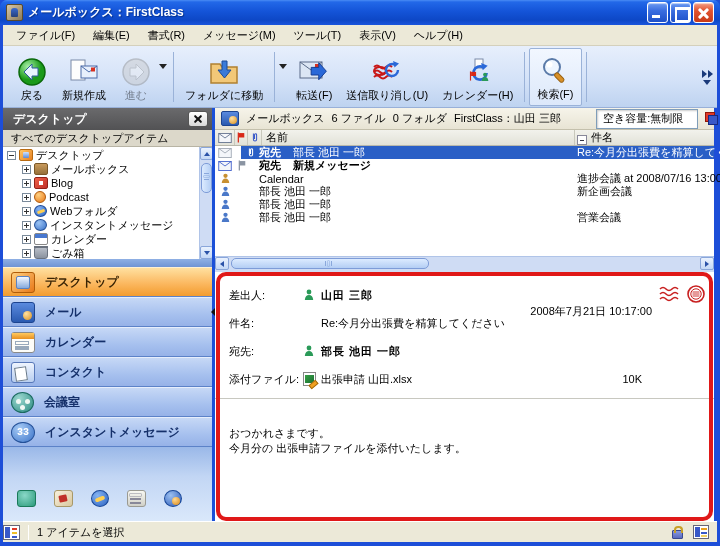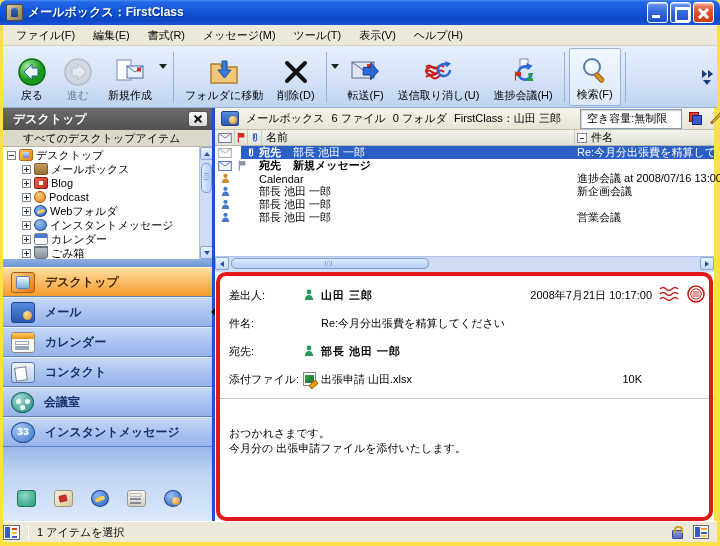--- a/index.html
+++ b/index.html
@@ -1,17 +1,17 @@
 <!DOCTYPE html>
 <html><head>
 <meta charset="utf-8">
 <style>
   * { margin:0; padding:0; box-sizing:border-box; }
   html,body { width:720px; height:546px; font-family:"Liberation Sans","DejaVu Sans",sans-serif; font-size:11px; color:#000; }
-  .window { position:relative; width:720px; height:546px; background:#fde047; overflow:hidden; }
+  .window { position:relative; width:720px; height:546px; background:#1d4ed8; overflow:hidden; }
 
   
   .titlebar { position:absolute; left:0; top:0; width:720px; height:25px;
     background:linear-gradient(180deg,#4a8cf5 0%,#2268e8 8%,#1454d8 45%,#0d47c6 80%,#1a55dd 100%);
     border-radius:7px 7px 0 0; display:flex; align-items:center; padding:0 6px; }
   .titlebar .app-ico { width:17px; height:17px; margin-right:5px; background:linear-gradient(135deg,#d8c8a8,#8a7a5a); border:1px solid #5a4a2a; border-radius:2px; position:relative; }
   .titlebar .app-ico::after { content:""; position:absolute; left:4px; top:3px; width:7px; height:9px; background:linear-gradient(180deg,#3a6ad0,#27407a); border-radius:3px 3px 1px 1px; }
   .title-text { color:#fff; font-weight:bold; font-size:12px; text-shadow:1px 1px 1px #05308a; flex:1; }
   .winbtn { width:21px; height:21px; margin-left:2px; border-radius:3px; border:1px solid #fff; position:relative;
     background:linear-gradient(180deg,#6e9cf2 0%,#3a6ee0 40%,#1e50c8 100%); box-shadow:inset 0 1px 1px rgba(255,255,255,.6); }
@@ -43,21 +43,21 @@
 
   
   .content { position:absolute; left:3px; top:108px; width:714px; height:413px; display:flex; }
   .sidebar { width:212px; height:413px; border-right:3px solid #1b50d8; display:flex; flex-direction:column; background:#b9cef0; position:relative; }
   .mainarea { width:499px; height:413px; display:flex; flex-direction:column; background:#fff; position:relative; }
 
   
   .panel-header { height:22px; background:linear-gradient(180deg,#6a6a6c,#525254); color:#fff; display:flex; align-items:center; padding:0 4px 0 10px; font-weight:bold; font-size:12px; }
   .panel-close { margin-left:auto; width:20px; height:16px; background:linear-gradient(180deg,#fff,#d8d8d8); border:1px solid #555; border-radius:3px; position:relative; }
   .panel-close .xx::before,.panel-close .xx::after { background:#111; height:2px; left:4px; right:4px; }
-  .panel-sub { height:17px; background:#dcd8ca; border-bottom:1px solid #b8b4a4; display:flex; align-items:center; padding-left:20px; }
+  .panel-sub { height:17px; background:#dcd8ca; border-bottom:1px solid #b8b4a4; display:flex; align-items:center; padding-left:8px; }
   .tree { height:112px; background:#fff; position:relative; padding:1px 14px 0 4px; overflow:hidden; }
   .tree-row { height:14px; display:flex; align-items:center; gap:3px; white-space:nowrap; }
   .indent { width:12px; flex:none; }
   .pm { width:9px; height:9px; flex:none; border:1px solid #7a8a9a; background:#fff; position:relative; }
   .pm::before { content:""; position:absolute; left:1px; right:1px; top:3px; height:1px; background:#333; }
   .pm.plus::after { content:""; position:absolute; top:1px; bottom:1px; left:3px; width:1px; background:#333; }
   .ti { width:14px; height:12px; flex:none; border-radius:2px; position:relative; }
   .ti-desktop { background:linear-gradient(135deg,#ffc868,#e88020); border:1px solid #b86a10; }
   .ti-desktop::after { content:""; position:absolute; inset:2px 3px; background:linear-gradient(180deg,#cfe2ff,#5a8ad8); border-radius:1px; }
   .ti-mailbox { background:linear-gradient(180deg,#c89a5c,#96703a); border:1px solid #7a5828; }
@@ -109,32 +109,32 @@
   .mi-web::after { content:""; position:absolute; left:3px; top:6px; width:10px; height:4px; background:#ffcf50; border-radius:2px; transform:rotate(-20deg); }
   .mi-news { background:linear-gradient(180deg,#f8f8f2,#d0d0c8); border:1px solid #9a9a92; }
   .mi-news::after { content:""; position:absolute; left:2px; top:3px; width:11px; height:2px; box-shadow:0 0 0 .5px #889, 0 4px 0 0 #889, 0 8px 0 0 #889; }
   .mi-globe2 { border-radius:50%; width:18px; background:radial-gradient(circle at 35% 30%,#9cc0f0,#2858b8); border:1px solid #1a4898; }
   .mi-globe2::after { content:""; position:absolute; right:1px; bottom:1px; width:8px; height:8px; border-radius:50%; background:radial-gradient(circle at 35% 30%,#ffd890,#d88818); }
 
   
   .main-header { height:22px; background:linear-gradient(180deg,#f6f4ea,#e8e4d4); border-bottom:1px solid #c4c0ac; display:flex; align-items:center; gap:7px; padding:0 6px; white-space:nowrap; }
   .mh-ico { width:18px; height:15px; border-radius:2px; background:linear-gradient(180deg,#5a8ade,#2a5ab0); border:1px solid #1c4490; position:relative; flex:none; }
   .mh-ico::after { content:""; position:absolute; right:1px; bottom:1px; width:8px; height:8px; border-radius:50%; background:radial-gradient(circle at 35% 30%,#ffe0a0,#d89020); }
-  .capacity-box { margin-left:12px; background:#fff; border:1px solid #7f9db9; padding:1px 14px 2px 6px; box-shadow:inset 1px 1px 2px #ccc; }
+  .capacity-box { margin-left:28px; background:#fff; border:1px solid #7f9db9; padding:1px 14px 2px 6px; box-shadow:inset 1px 1px 2px #ccc; }
   .mh-icons { margin-left:auto; display:flex; align-items:center; gap:7px; }
   .sq2 { position:relative; width:13px; height:13px; }
   .sq2::before { content:""; position:absolute; left:0; top:0; width:8px; height:8px; background:#e03828; border:1px solid #901808; }
   .sq2::after { content:""; position:absolute; right:0; bottom:0; width:8px; height:8px; background:#3858c8; border:1px solid #182a80; }
   .pencil { width:14px; height:3px; background:linear-gradient(90deg,#6a4a18 0 2px,#f0c040 2px 11px,#f8e0a0 11px); border:1px solid #8a6a20; transform:rotate(-45deg); }
 
   
   .col-header { height:16px; background:linear-gradient(180deg,#f2f2ec,#e2e2d8); border-bottom:1px solid #b8b8ac; display:flex; align-items:center; position:relative; }
   .col-cell { height:100%; display:flex; align-items:center; justify-content:center; border-right:1px solid #c8c8bc; flex:none; }
   .col-name-label { padding-left:4px; }
-  .col-subject { position:absolute; left:359px; top:0; bottom:0; border-left:1px solid #c8c8bc; display:flex; align-items:center; gap:4px; padding-left:2px; right:0; }
+  .col-subject { position:absolute; left:359px; top:0; bottom:0; border-left:1px solid #c8c8bc; display:flex; align-items:flex-end; gap:4px; padding-left:2px; right:0; }
   .minus-box { width:10px; height:10px; border:1px solid #889; background:#fff; position:relative; }
   .minus-box::before { content:""; position:absolute; left:2px; right:2px; top:4px; height:1px; background:#334; }
 
   
   .maillist { height:110px; background:#fff; position:relative; }
   .mrow { height:13px; position:relative; display:flex; align-items:center; }
   .mrow .hl { position:absolute; left:26px; right:0; top:0; bottom:0; background:#2a5fc6; }
   .cell-ico1 { position:absolute; left:2px; width:16px; display:flex; justify-content:center; }
   .cell-ico2 { position:absolute; left:20px; width:13px; display:flex; justify-content:center; }
   .cell-clip { position:absolute; left:30px; width:12px; display:flex; justify-content:center; }
@@ -154,21 +154,21 @@
   .thumb-h::after { content:""; position:absolute; top:2px; bottom:2px; left:96px; width:1px; box-shadow:0 0 0 .5px #8aa8dc, 3px 0 0 0 #8aa8dc, -3px 0 0 0 #8aa8dc; }
 
   
   .preview { flex:1; background:#fff; border-top:2px solid #cfdcf4; position:relative; padding-top:14px; }
   .red-annotation { position:absolute; inset:0px 1px 0px 1px; border:4px solid #e01818; border-radius:10px; pointer-events:none; z-index:9; }
   .field { display:flex; align-items:center; min-height:18px; margin:0 0 10px 0; }
   .flabel { width:86px; padding-left:14px; flex:none; }
   .fico { width:16px; flex:none; display:flex; justify-content:center; margin-right:4px; }
   .fvalue { font-weight:bold; letter-spacing:1px; }
   .fvalue.plain { font-weight:normal; letter-spacing:0; }
-  .pv-date { position:absolute; right:62px; top:16px; }
+  .pv-date { position:absolute; right:62px; top:32px; }
   .pv-stamp { position:absolute; right:8px; top:12px; }
   .attach-row { margin-top:4px; }
   .attach-size { position:absolute; right:72px; }
   .xlico { width:13px; height:14px; background:#fff; border:1px solid #888; position:relative; }
   .xlico::before { content:""; position:absolute; left:1px; top:2px; width:9px; height:8px; background:linear-gradient(135deg,#38a048,#1a7030); }
   .xlico::after { content:""; position:absolute; right:-3px; bottom:-2px; width:7px; height:3px; background:#f0a020; transform:rotate(-40deg); border:1px solid #a06a10; }
   .pv-divider { border-top:1px solid #c8c8c0; margin:2px 0 12px 0; }
   .pv-body { padding-left:14px; line-height:15px; }
   .pv-body .line { min-height:15px; }
 
@@ -249,58 +249,50 @@
                 <stop offset="0%" stop-color="#a8f0a8"></stop>
                 <stop offset="100%" stop-color="#1a9a1a"></stop>
               </radialGradient>
             </defs>
           <circle cx="15" cy="15" r="13" fill="url(#gback)" stroke="#0a6a0a" stroke-width="1.5"></circle>
           <path d="M21 11 h-6 V7 l-8 8 8 8 v-4 h6 z" fill="#e8f4ff" stroke="#2a5a9a" stroke-width="1"></path>
         </svg>
       </span>
       <span class="tlabel">戻る</span>
     </div>
-    <div class="tbtn disabled">
-      <span class="ticon">
-        <svg width="30" height="30" viewBox="0 0 30 30">
-          <circle cx="15" cy="15" r="13" fill="#c8c8c8" stroke="#8a8a8a" stroke-width="1.5"></circle>
-          <path d="M9 11 h6 V7 l8 8 -8 8 v-4 H9 z" fill="#efefef" stroke="#9a9a9a" stroke-width="1"></path>
-        </svg>
-      </span>
-      <span class="tlabel">進む</span>
-    </div>
     <div class="tbtn">
       <span class="ticon">
         <svg width="34" height="30" viewBox="0 0 34 30">
           <rect x="4" y="3" width="14" height="20" fill="#fdfdfd" stroke="#7a8aa8"></rect>
           <rect x="14" y="9" width="16" height="12" fill="#e8f0fc" stroke="#4a6aa8"></rect>
           <path d="M14 9 l8 6 8 -6" fill="none" stroke="#4a6aa8"></path>
           <rect x="24" y="10.5" width="4" height="4" fill="#d83020"></rect>
         </svg>
       </span>
       <span class="tlabel">新規作成</span>
     </div>
+    <div class="tbtn disabled">
+      <span class="ticon">
+        <svg width="30" height="30" viewBox="0 0 30 30">
+          <circle cx="15" cy="15" r="13" fill="#c8c8c8" stroke="#8a8a8a" stroke-width="1.5"></circle>
+          <path d="M9 11 h6 V7 l8 8 -8 8 v-4 H9 z" fill="#efefef" stroke="#9a9a9a" stroke-width="1"></path>
+        </svg>
+      </span>
+      <span class="tlabel">進む</span>
+    </div>
     <span class="drop-arrow"></span>
     <span class="tb-sep"></span>
     <div class="tbtn">
       <span class="ticon">
         <svg width="32" height="30" viewBox="0 0 32 30">
           <path d="M3 7 h9 l2 3 h15 v16 H3 z" fill="#f2c878" stroke="#b08030" stroke-width="1.5"></path>
           <path d="M19 4 v9 h4 l-6.5 8 -6.5 -8 h4 V4 z" fill="#3a7ad8" stroke="#1a4a98" stroke-width="1"></path>
         </svg>
       </span>
       <span class="tlabel">フォルダに移動</span>
-    </div>
-    <div class="tbtn">
-      <span class="ticon">
-        <svg width="28" height="28" viewBox="0 0 28 28">
-          <path d="M5 5 L23 23 M23 5 L5 23" stroke="#111" stroke-width="4" stroke-linecap="round"></path>
-        </svg>
-      </span>
-      <span class="tlabel">削除(D)</span>
     </div>
     <span class="tb-sep"></span>
     <span class="drop-arrow"></span>
     <div class="tbtn">
       <span class="ticon">
         <svg width="34" height="30" viewBox="0 0 34 30">
           <rect x="3" y="5" width="22" height="16" fill="#dce6f4" stroke="#5a6a88"></rect>
           <path d="M3 5 l11 8 11 -8" fill="none" stroke="#5a6a88"></path>
           <rect x="18" y="7" width="4.5" height="4.5" fill="#d83020"></rect>
           <path d="M17 12 h8 V7 l8 9 -8 9 v-5 h-8 z" transform="translate(-2,-1) scale(0.95)" fill="#2a68d8" stroke="#123a90" stroke-width="1"></path>
@@ -328,21 +320,21 @@
               <use href="#sym-circ" x="8" y="5" width="22" height="22"></use>
             </g>
           <g color="#d82818">
               <use href="#sym-flag" x="8" y="14" width="8" height="10"></use>
             </g>
           <g color="#2a9a58">
               <use href="#sym-person" x="20" y="15" width="8" height="10"></use>
             </g>
         </svg>
       </span>
-      <span class="tlabel">進捗会議(H)</span>
+      <span class="tlabel">カレンダー(H)</span>
     </div>
     <span class="tb-sep"></span>
     <div class="tbtn framed">
       <span class="ticon">
         <svg width="30" height="30">
             <use href="#sym-mag"></use>
           </svg>
       </span>
       <span class="tlabel">検索(F)</span>
     </div>

